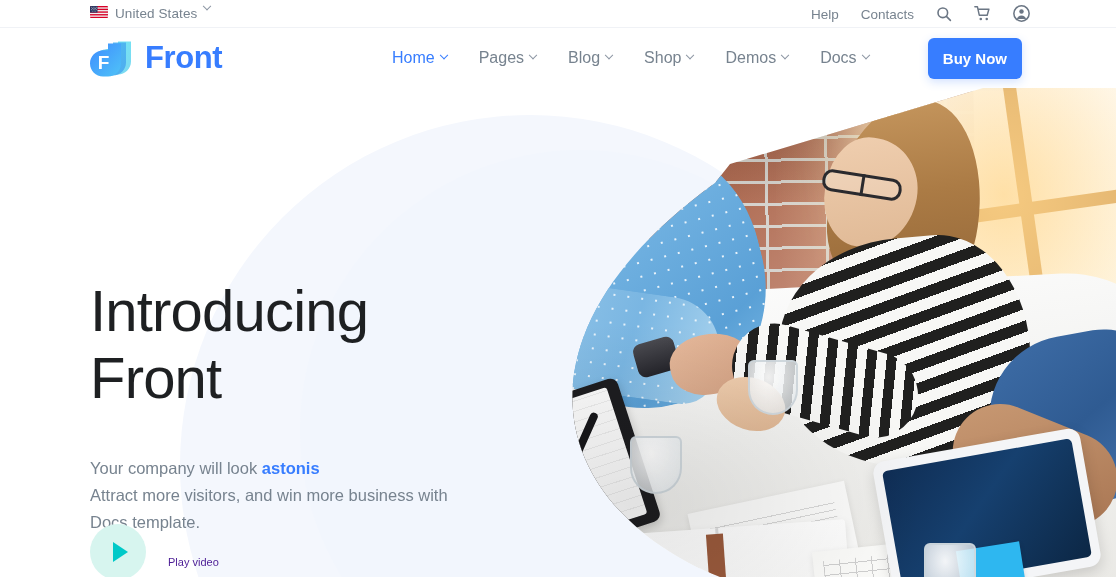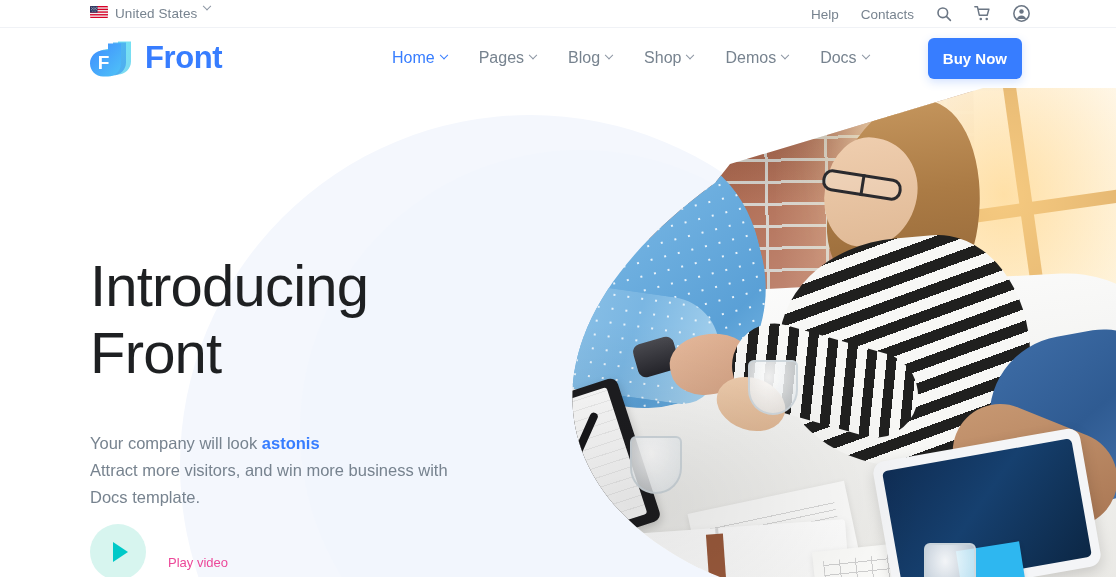--- a/index.html
+++ b/index.html
@@ -250,21 +250,21 @@
 
   .buy-btn {
     position:absolute; right:94px;
     background:#377dff; color:#fff; border:none; border-radius:6px;
     padding:12px 15px; font-size:15px; font-weight:600; cursor:pointer;
     font-family:"Liberation Sans", sans-serif;
     box-shadow: 0 3px 10px rgba(55,125,255,.22);
   }
 
   
-  .hero-copy { position:absolute; left:90px; top:252px; z-index:5; }
+  .hero-copy { position:absolute; left:90px; top:277px; z-index:5; }
   .hero-title {
     font-size:58px; line-height:1.16; font-weight:400; color:#21325b;
     letter-spacing:-.8px; color:#1e2022;
   }
   .hero-sub { margin-top:43px; font-size:16.5px; line-height:27px; color:#77838f; max-width:380px; }
   .hero-sub b { color:#377dff; font-weight:700; }
 
   .cta-row { position:absolute; left:90px; top:524px; z-index:5; display:flex; align-items:center; gap:24px; }
   .btn-soft {
     background:#eaf1fe; color:#377dff; border:none; border-radius:6px;
@@ -274,21 +274,21 @@
   .play-wrap { display:flex; align-items:center; gap:22px; cursor:pointer; }
   .play-circle {
     width:56px; height:56px; border-radius:50%;
     background:#d7f5ef; display:flex; align-items:center; justify-content:center;
   }
   .play-tri {
     width:0; height:0; border-left:15px solid #00c9c8;
     border-top:10px solid transparent; border-bottom:10px solid transparent;
     margin-left:4px;
   }
-  .play-label { font-size:13px; color:#ec4899;margin-top:20px; }
+  .play-label { font-size:11px; color:#4c1d95;margin-top:20px; }
 </style>
 </head>
 <body>
 
 <div id="page">
 
   <div class="blob"></div>
   <div class="blob2"></div>
 
   <div class="hero-img-wrap">

